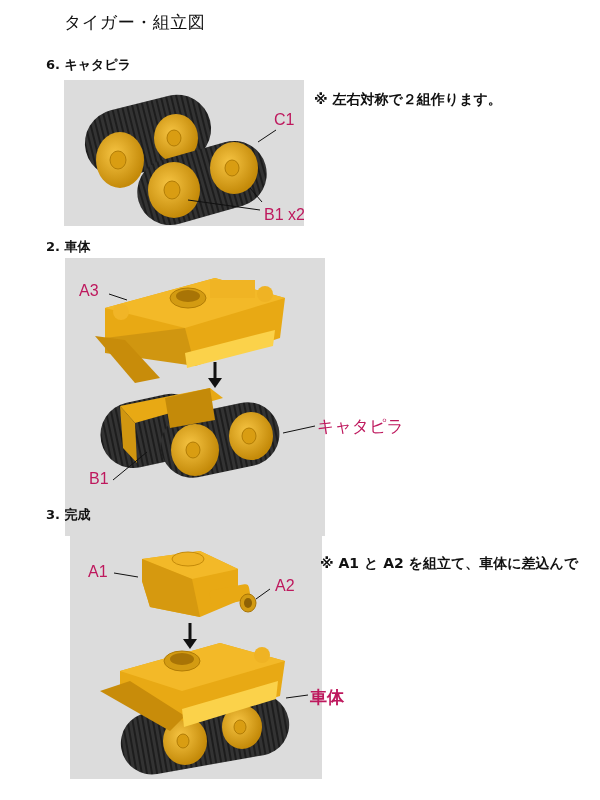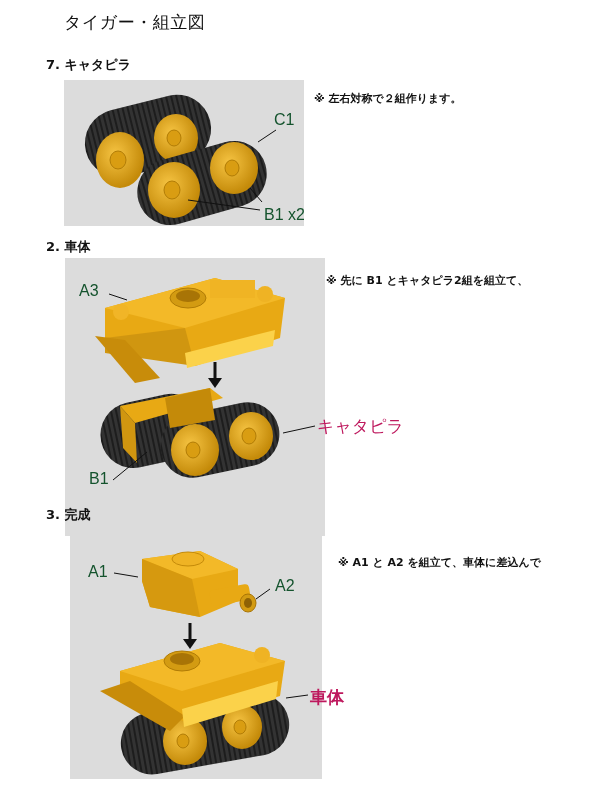--- a/index.html
+++ b/index.html
@@ -2,31 +2,31 @@
 <html><head>
 <meta charset="utf-8">
 <style>
   * { margin: 0; padding: 0; box-sizing: border-box; }
   html, body { width: 600px; height: 800px; background: #ffffff; overflow: hidden; }
   body { position: relative; font-family: "DejaVu Sans", sans-serif; color: #111; }
   .title { position: absolute; left: 36px; top: 11px; font-size: 17px; font-weight: normal; letter-spacing: 0.5px; margin-left: 28px; }
   .step-heading { position: absolute; font-size: 13px; font-weight: bold; }
   .panel { position: absolute; background: #dcdcdc; overflow: hidden; }
   .panel svg { position: absolute; left: 0; top: 0; }
-  .note { position: absolute; font-size: 11px; font-weight: bold; line-height: 16px; }
+  .note { position: absolute; font-size: 14px; font-weight: bold; line-height: 16px; }
   .note .indent { display: block; padding-left: 16px; }
-  .label { position: absolute; font-family: "Liberation Sans", sans-serif; font-size: 16px; color: #14532d; }
+  .label { position: absolute; font-family: "Liberation Sans", sans-serif; font-size: 16px; color: #be185d; }
   .label-big { position: absolute; font-size: 17px; color: #be185d; }
 </style>
 </head>
 <body>
 
 <div class="title">タイガー・組立図</div>
 
-<div class="step-heading" style="left:46px; top:56px;">7. キャタピラ</div>
+<div class="step-heading" style="left:46px; top:56px;">6. キャタピラ</div>
 
 <div class="panel" style="left:64px; top:80px; width:240px; height:146px;">
   <svg width="240" height="146" viewBox="0 0 240 146">
     <defs>
       <pattern id="tread" width="5" height="5" patternUnits="userSpaceOnUse">
         <rect width="5" height="5" fill="#333"></rect>
         <rect width="2" height="5" fill="#1d1d1d"></rect>
       </pattern>
       <radialGradient id="wheel" cx="40%" cy="40%" r="60%">
         <stop offset="0%" stop-color="#f6c443"></stop>
@@ -102,21 +102,20 @@
     <line x1="48" y1="222" x2="82" y2="194" stroke="#111" stroke-width="1"></line>
     <line x1="218" y1="175" x2="250" y2="168" stroke="#111" stroke-width="1"></line>
   </svg>
   <div class="label" style="left:14px; top:24px;">A3</div>
   <div class="label" style="left:24px; top:212px;">B1</div>
 </div>
 
 <div class="label-big" style="left:317px; top:415px;">キャタピラ</div>
 
 <div class="note" style="left:326px; top:273px;">
-  <span>※ 先に B1 とキャタピラ2組を組立て、</span>
 </div>
 
 <div class="step-heading" style="left:46px; top:506px;">3. 完成</div>
 
 <div class="panel" style="left:70px; top:531px; width:252px; height:248px;">
   <svg width="252" height="248" viewBox="0 0 252 248">
     <defs>
       <pattern id="tread3" width="5" height="5" patternUnits="userSpaceOnUse">
         <rect width="5" height="5" fill="#333"></rect>
         <rect width="2" height="5" fill="#1d1d1d"></rect>
@@ -156,15 +155,15 @@
     <line x1="44" y1="42" x2="68" y2="46" stroke="#111" stroke-width="1"></line>
     <line x1="186" y1="68" x2="200" y2="58" stroke="#111" stroke-width="1"></line>
     <line x1="216" y1="167" x2="238" y2="164" stroke="#111" stroke-width="1"></line>
   </svg>
   <div class="label" style="left:18px; top:32px;text-align:right;">A1</div>
   <div class="label" style="left:205px; top:46px;">A2</div>
 </div>
 
 <div class="label-big" style="left:310px; top:686px;font-weight:bold;">車体</div>
 
-<div class="note" style="left:326px; top:555px;padding-left:12px;">
+<div class="note" style="left:308px; top:555px;padding-left:12px;">
   <span>※ A1 と A2 を組立て、車体に差込んで</span>
 </div>
 
 </body></html>

